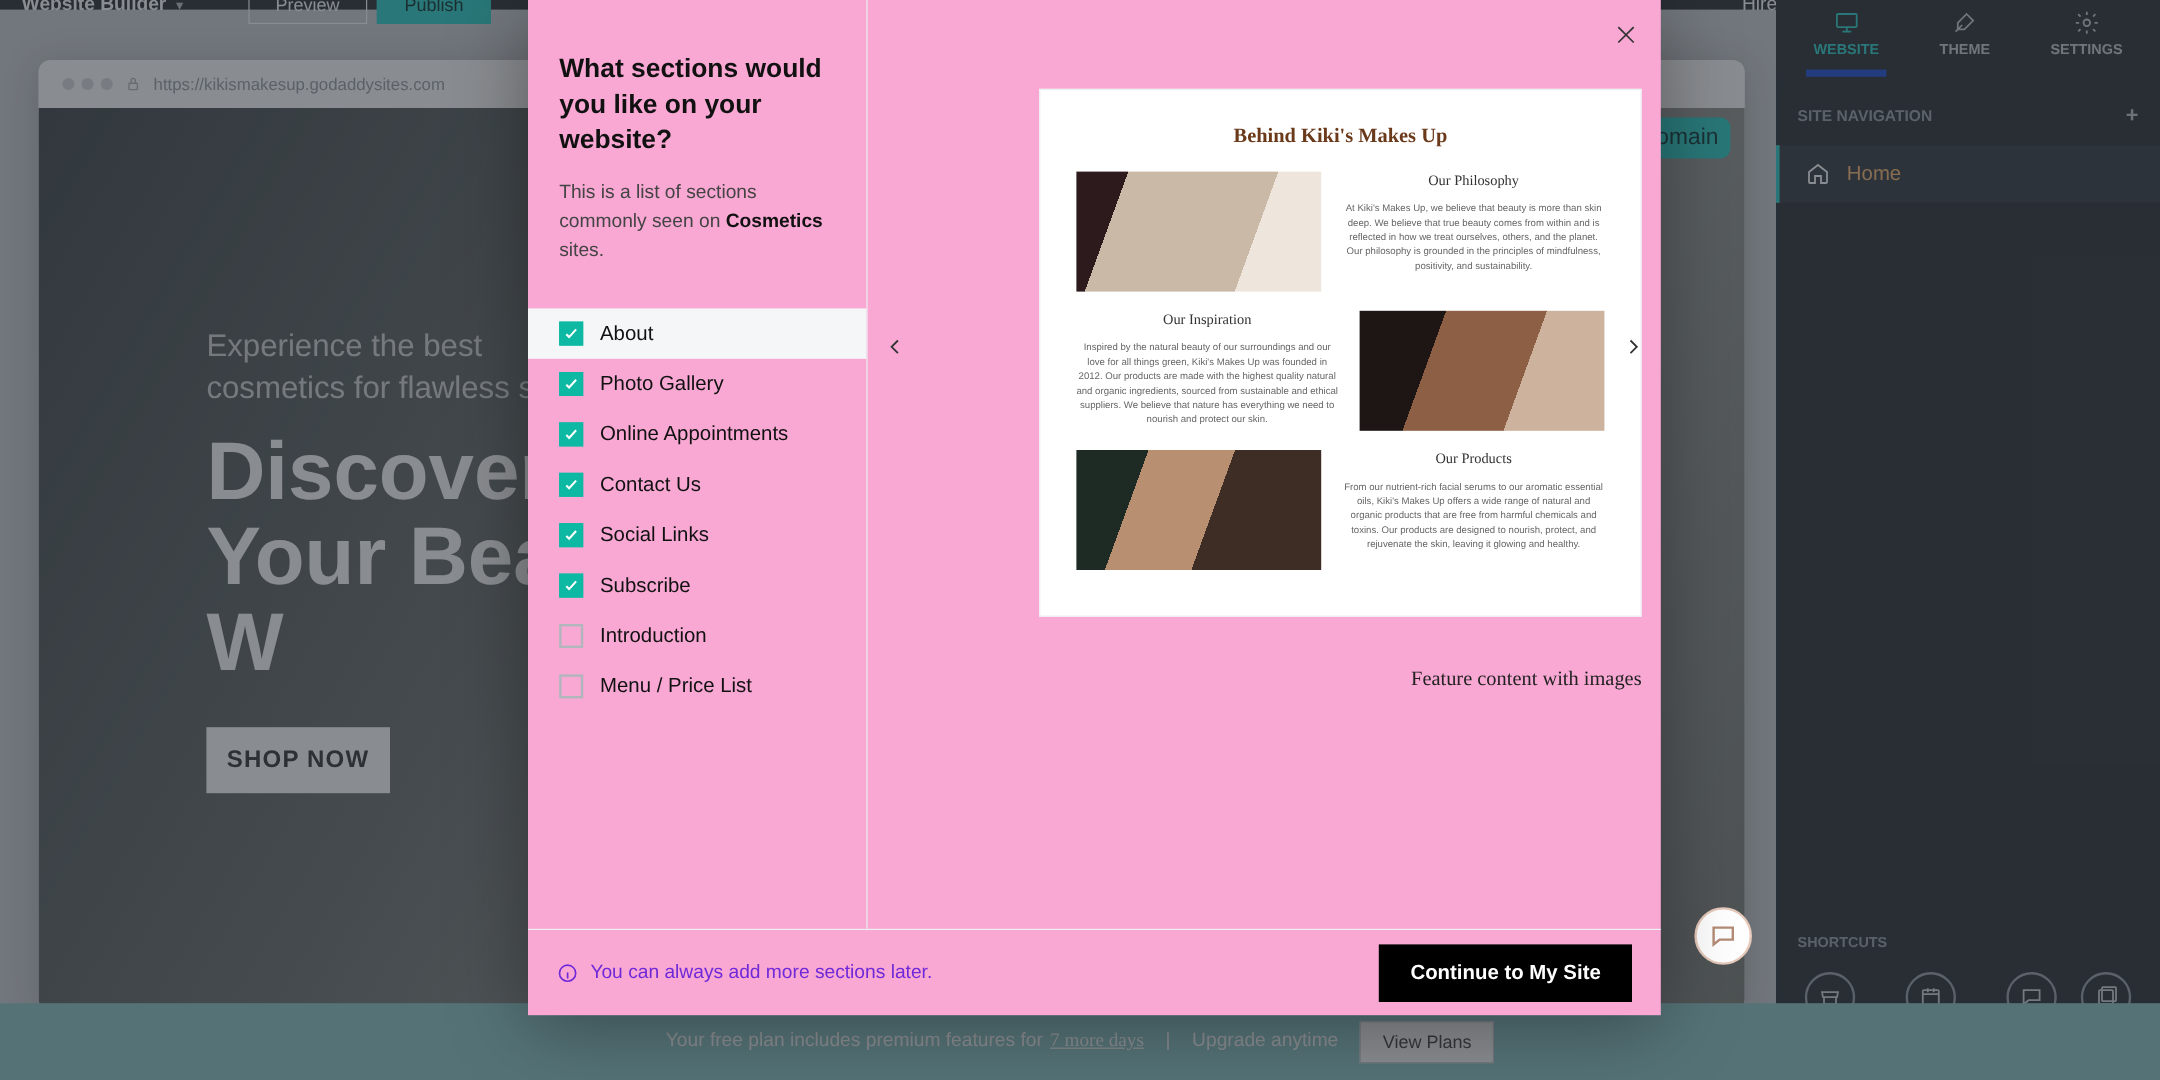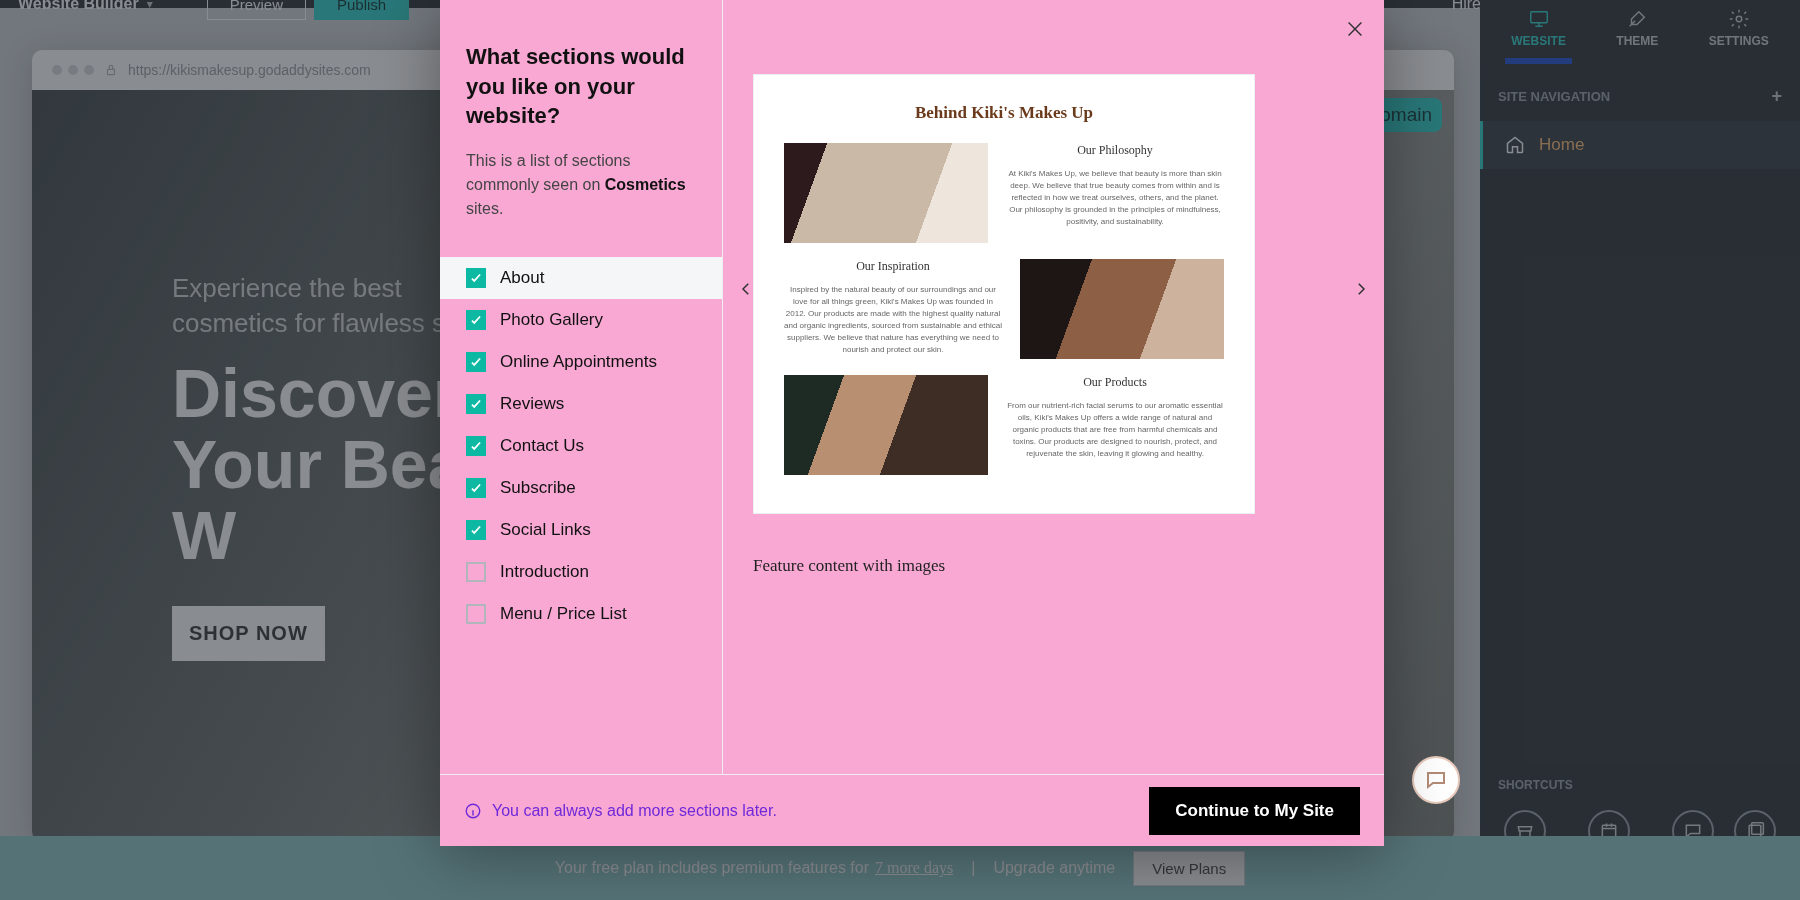--- a/index.html
+++ b/index.html
@@ -54,21 +54,21 @@
 .ml-header { padding: 42px 26px 22px 26px; }
 .ml-title { font-size: 22px; font-weight: 700; line-height: 1.35; color: #111; margin-bottom: 18px; }
 .ml-desc { font-size: 16px; color: #444; line-height: 1.5; }
 .ml-desc b { font-weight: 700; color: #111; }
 .ml-list { margin-top: 14px; }
 .ml-item { display:flex; align-items:center; gap: 14px; padding: 11px 26px; font-size: 17px; color: #111; cursor: pointer; }
 .ml-item.active { background: #f5f6f7; }
 .ml-chk { width: 20px; height: 20px; border: 2px solid #b0b6bb; display:inline-flex; align-items:center; justify-content:center; }
 .ml-chk.on { background: #0eb9a4; border-color:#0eb9a4; }
 .ml-chk.on svg { width:14px; height:14px; }
-.modal-right { flex: 1; position: relative; display:flex; flex-direction:column; align-items:flex-start; padding: 18px 30px 0 30px; }
+.modal-right { flex: 1; position: relative; display:flex; flex-direction:column; align-items:flex-end; padding: 18px 16px 0 30px; }
 .mr-close { position:absolute; top: 18px; right: 18px; cursor:pointer; }
 .mr-arrow { position:absolute; top: 278px; font-size: 22px; color:#333; cursor:pointer; }
 .mr-arrow.left { left: 14px; }
 .mr-arrow.right { right: 14px; }
 .mr-preview { margin-top: 56px; width: 502px; background:#fff; border:1px solid #eceef0; padding: 28px 30px 22px 30px; }
 .mr-p-title { text-align:center; font-family: Georgia, 'Times New Roman', serif; font-weight: 700; color: #6b3a1b; font-size: 17px; margin-bottom: 20px; }
 .mr-row { display:flex; gap: 18px; align-items:flex-start; margin-bottom: 16px; }
 .mr-img { width: 204px; height: 100px; flex-shrink: 0; }
 .mr-img.a { background: linear-gradient(110deg,#2c1a1d 0 18%, #cbb9a8 18% 70%, #eee6dc 70% 100%); }
 .mr-img.b { background: linear-gradient(110deg,#1e1614 0 30%, #8d5f45 30% 65%, #cdb29d 65% 100%); }
@@ -252,45 +252,37 @@
               </svg>
             </span>
             <span>Online Appointments</span>
           </div>
           <div class="ml-item">
             <span class="ml-chk on">
               <svg viewBox="0 0 24 24" fill="none" stroke="#fff" stroke-width="3">
                 <path d="M5 13l4 4 10-11"></path>
               </svg>
             </span>
-            <span>Reviews</span>
-          </div>
-          <div class="ml-item">
-            <span class="ml-chk on">
-              <svg viewBox="0 0 24 24" fill="none" stroke="#fff" stroke-width="3">
-                <path d="M5 13l4 4 10-11"></path>
-              </svg>
-            </span>
             <span>Contact Us</span>
           </div>
           <div class="ml-item">
             <span class="ml-chk on">
               <svg viewBox="0 0 24 24" fill="none" stroke="#fff" stroke-width="3">
                 <path d="M5 13l4 4 10-11"></path>
               </svg>
             </span>
+            <span>Social Links</span>
+          </div>
+          <div class="ml-item">
+            <span class="ml-chk on">
+              <svg viewBox="0 0 24 24" fill="none" stroke="#fff" stroke-width="3">
+                <path d="M5 13l4 4 10-11"></path>
+              </svg>
+            </span>
             <span>Subscribe</span>
-          </div>
-          <div class="ml-item">
-            <span class="ml-chk on">
-              <svg viewBox="0 0 24 24" fill="none" stroke="#fff" stroke-width="3">
-                <path d="M5 13l4 4 10-11"></path>
-              </svg>
-            </span>
-            <span>Social Links</span>
           </div>
           <div class="ml-item">
             <span class="ml-chk"></span>
             <span>Introduction</span>
           </div>
           <div class="ml-item">
             <span class="ml-chk"></span>
             <span>Menu / Price List</span>
           </div>
         </div>

